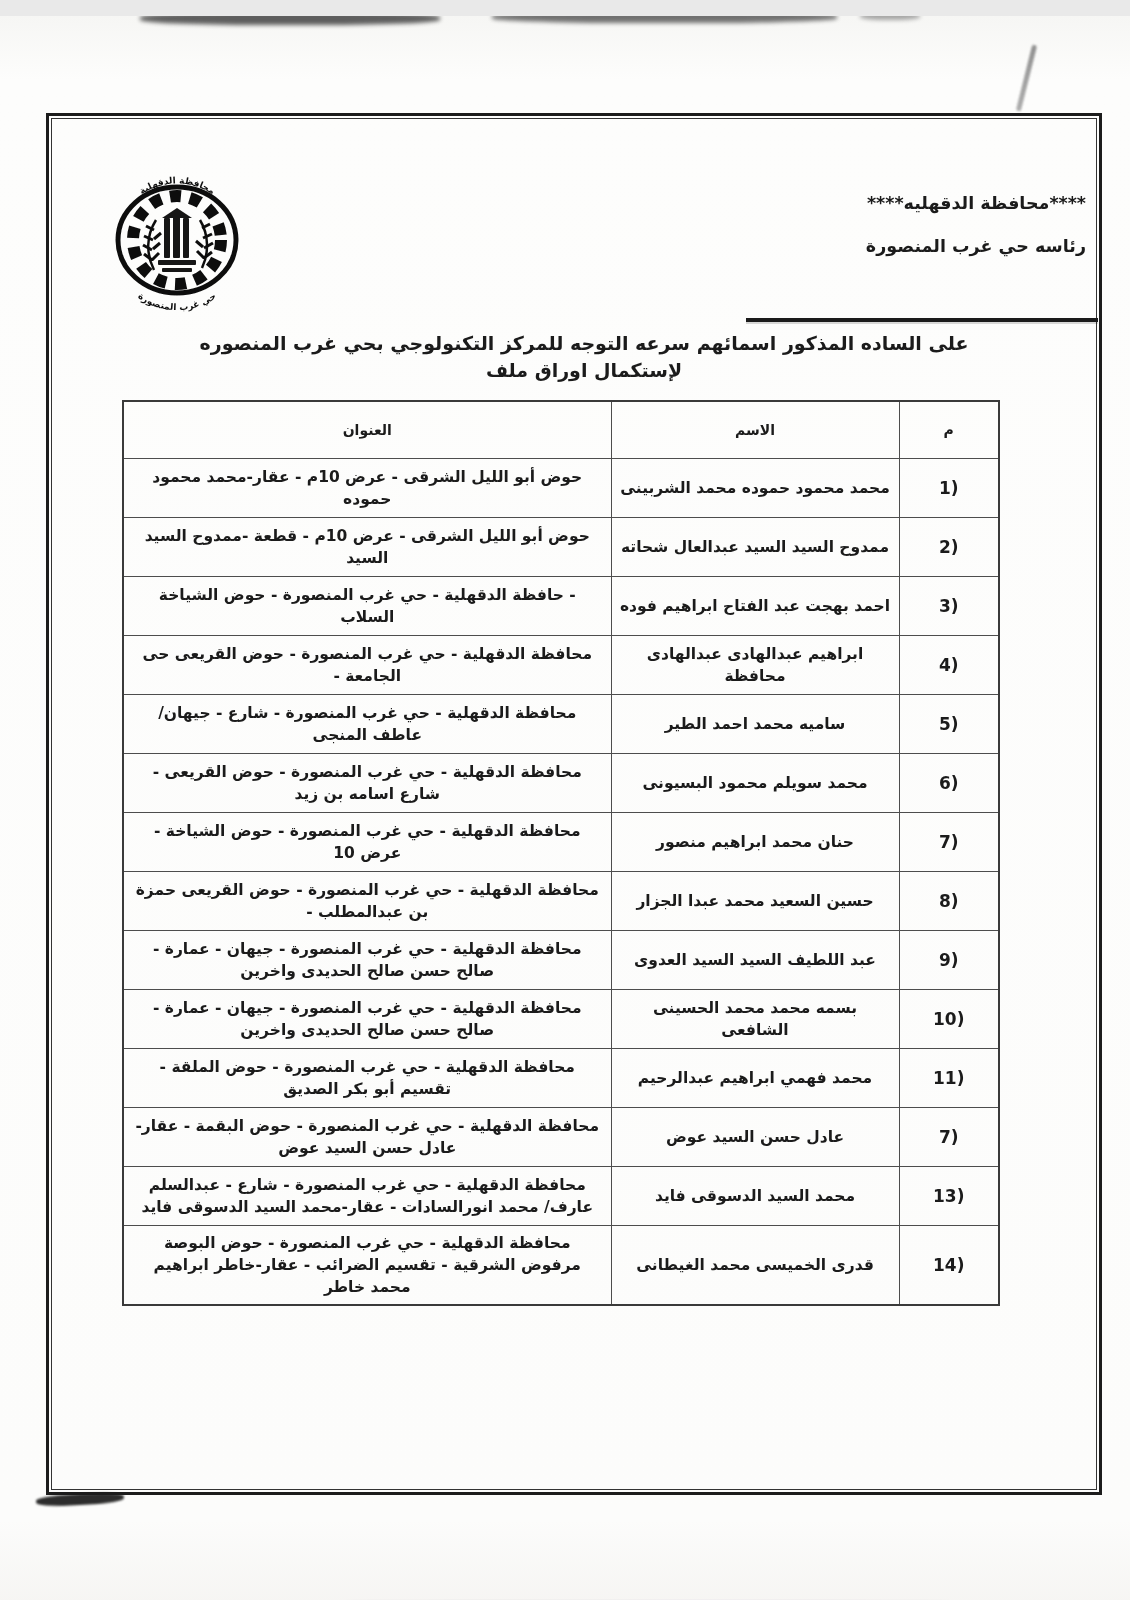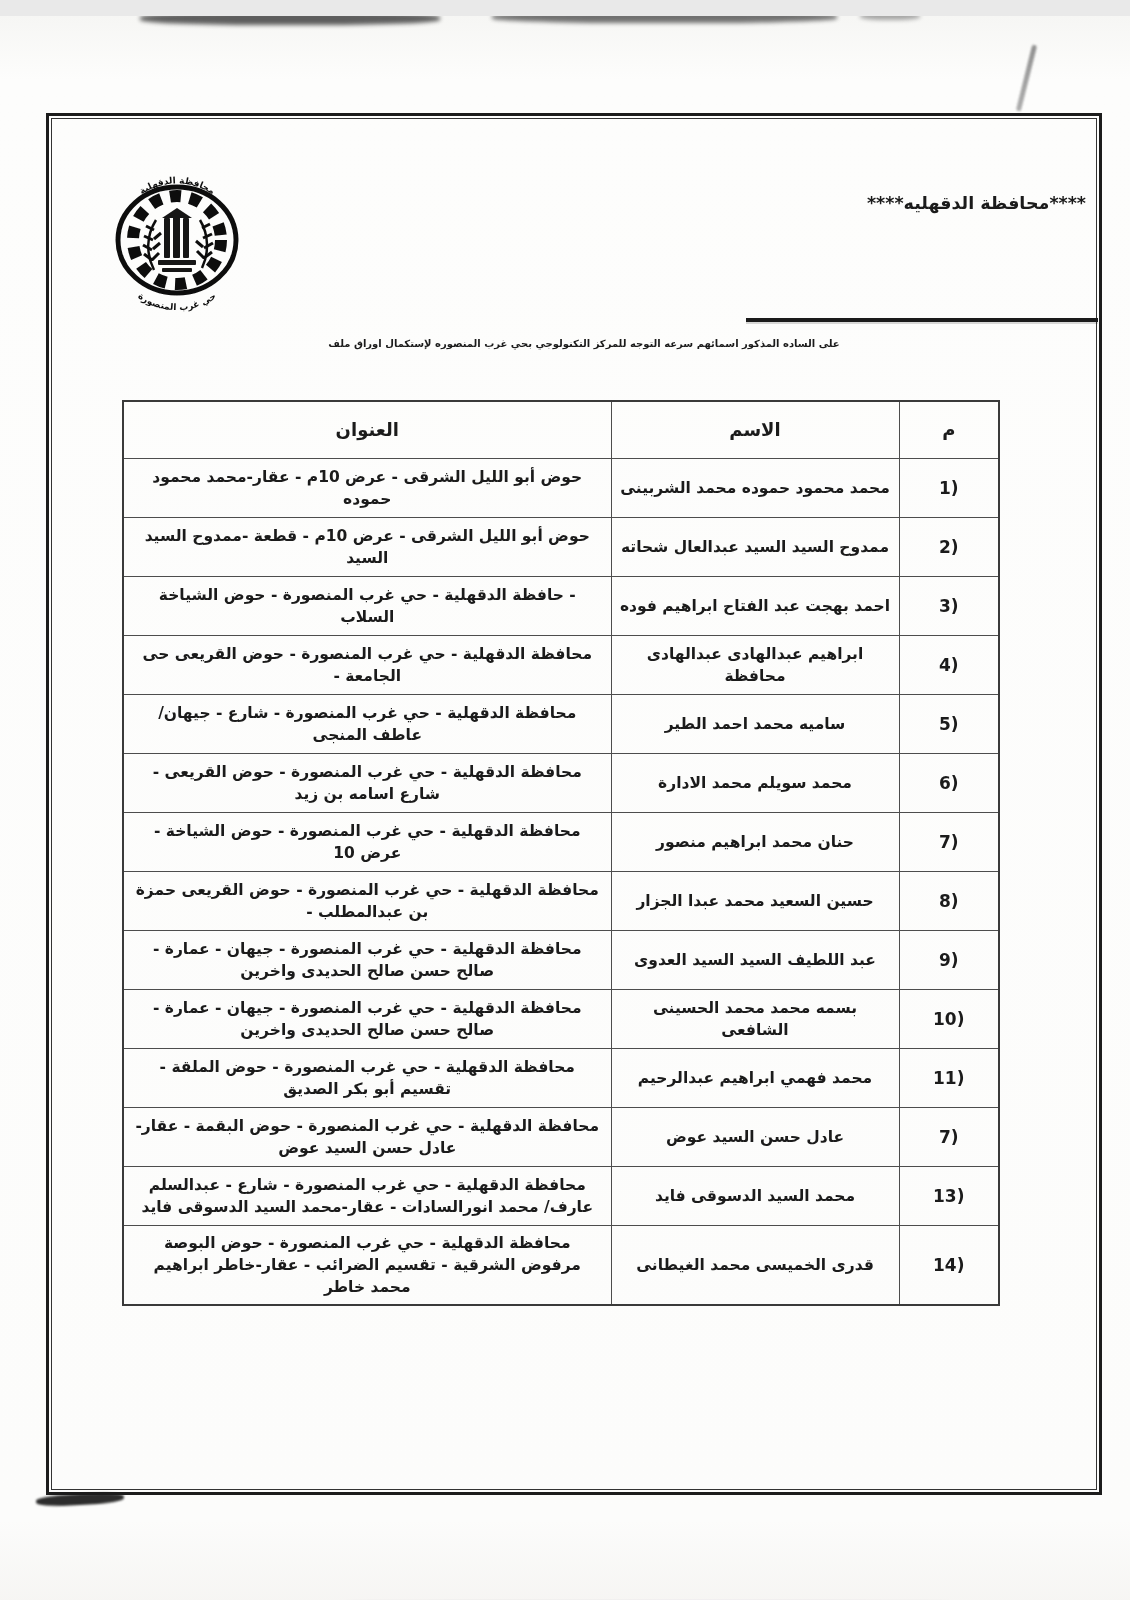--- a/index.html
+++ b/index.html
@@ -42,35 +42,35 @@
     direction:rtl;text-align:right;font-weight:bold;font-size:17.5px;line-height:43px;
     letter-spacing:.2px;filter:blur(.2px);
   }
   .letterhead-rule{
     position:absolute;right:32px;top:302px;width:352px;height:4px;background:#1b1b1b;
     box-shadow:0 2px 0 rgba(0,0,0,.15);
   }
   
   .intro{
     position:absolute;left:158px;top:314px;width:852px;
-    direction:rtl;text-align:center;font-weight:bold;font-size:10px;line-height:27px;
+    direction:rtl;text-align:center;font-weight:bold;font-size:19px;line-height:27px;
     filter:blur(.2px);
   }
   
   .records{
     position:absolute;left:122px;top:384px;width:878px;
     border-collapse:collapse;direction:rtl;table-layout:fixed;
     font-weight:bold;font-size:15.5px;
     border:2px solid #3a3a3a;
   }
   .records th,.records td{
     border:1px solid #4d4d4d;padding:6px 8px;vertical-align:middle;
     text-align:center;line-height:22px;filter:blur(.15px);
   }
-  .records th{height:44px;font-size:18px;}
+  .records th{height:44px;font-size:14px;}
   .col-num{width:100px;}
   .col-name{width:288px;}
   .col-address{width:auto;}
   .records td.cell-num{direction:ltr;font-size:17px;text-align:center;}
   .records tbody tr{min-height:60px;}
   .records tbody td{height:46px;}
 </style>
 </head>
 <body>
 
@@ -113,20 +113,21 @@
       </g>
     </g>
     <g filter="url(#blur1)" fill="#111" font-size="9" font-weight="bold" text-anchor="middle" font-family="DejaVu Sans, sans-serif">
       <text><textPath href="#arcTop" startOffset="50%">محافظة الدقهلية</textPath></text>
       <text><textPath href="#arcBottom" startOffset="50%">حي غرب المنصورة</textPath></text>
     </g>
   </svg>
 
   <div class="letterhead">
     <div>****محافظة الدقهليه****</div>
+    <div>رئاسه حي غرب المنصورة</div>
   </div>
   <div class="letterhead-rule"></div>
 
   <div class="intro">
     <div>على الساده المذكور اسمائهم سرعه التوجه للمركز التكنولوجي بحي غرب المنصوره لإستكمال اوراق ملف</div>
   </div>
 
   <table class="records">
     <colgroup>
       <col class="col-num">
@@ -166,21 +167,21 @@
     </tr>
 
     <tr>
       <td class="cell-num">5)</td>
       <td class="cell-name">ساميه محمد احمد الطير</td>
       <td class="cell-address">محافظة الدقهلية - حي غرب المنصورة - شارع - جيهان/ عاطف المنجى</td>
     </tr>
 
     <tr>
       <td class="cell-num">6)</td>
-      <td class="cell-name">محمد سويلم محمد الادارة</td>
+      <td class="cell-name">محمد سويلم محمود البسيونى</td>
       <td class="cell-address">محافظة الدقهلية - حي غرب المنصورة - حوض القريعى - شارع اسامه بن زيد</td>
     </tr>
 
     <tr>
       <td class="cell-num">7)</td>
       <td class="cell-name">حنان محمد ابراهيم منصور</td>
       <td class="cell-address">محافظة الدقهلية - حي غرب المنصورة - حوض الشياخة - عرض 10</td>
     </tr>
 
     <tr>

